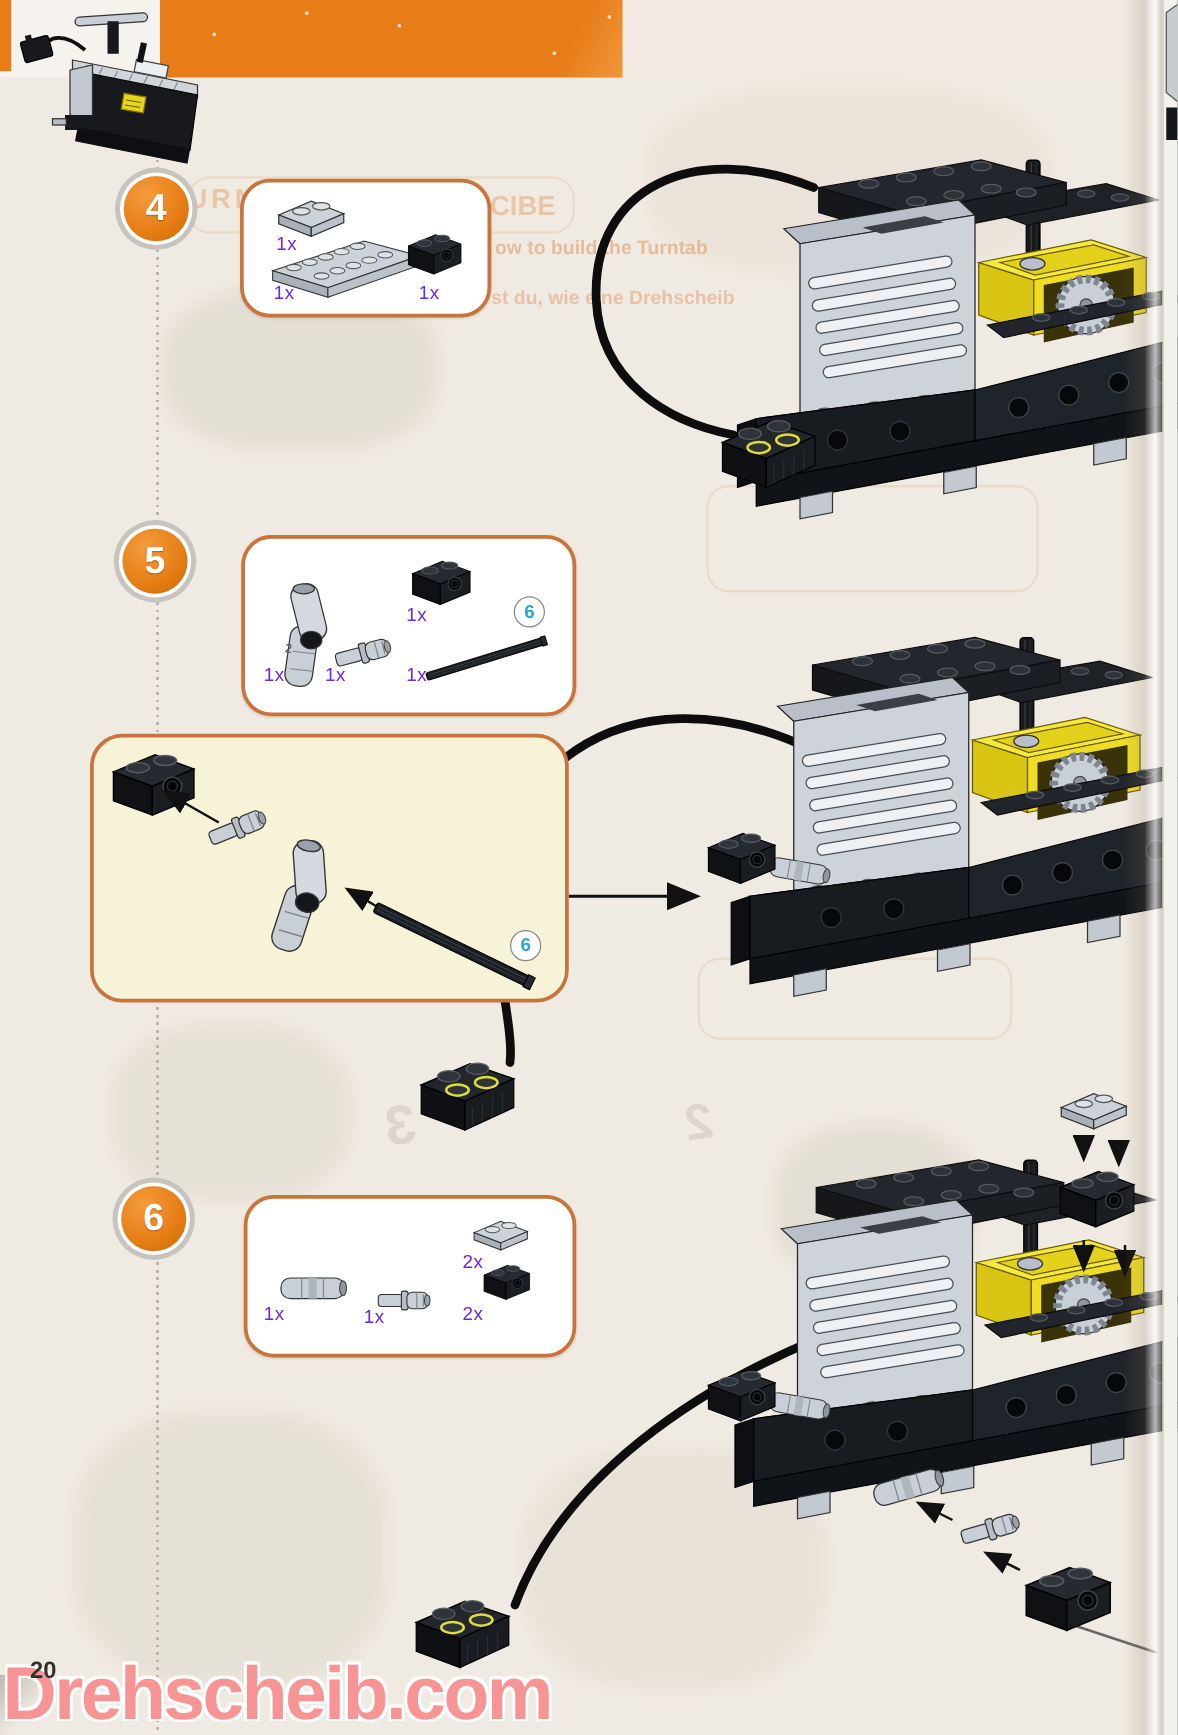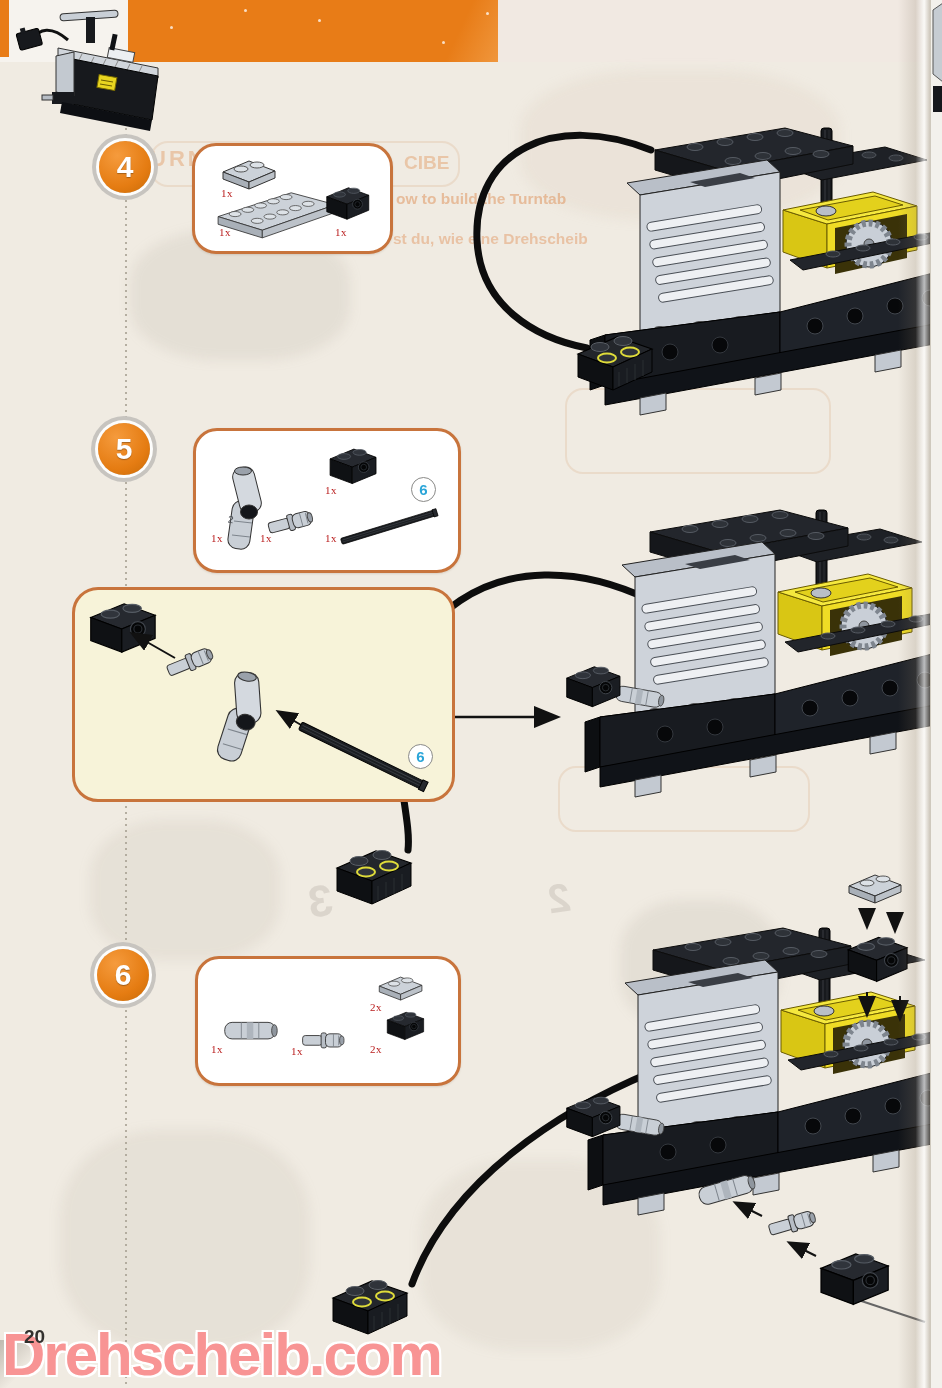--- a/index.html
+++ b/index.html
@@ -24,21 +24,21 @@
   .badge{width:52px;height:52px;border-radius:50%;z-index:15;
       background:radial-gradient(circle at 35% 28%,#f59b3d,#e57c12 62%,#c76a07);
       box-shadow:0 0 0 3px #fdfdfc,0 0 0 7px #c7c4bf,1px 2px 3px rgba(0,0,0,.35);
       display:flex;align-items:center;justify-content:center;}
   .badge span{color:#fff;font-size:30px;font-weight:bold;text-shadow:0 1px 1px rgba(0,0,0,.3);}
 
   
   .pbox{background:#fff;border:3px solid #c8743c;border-radius:24px;z-index:10;
       box-shadow:0 1px 2px rgba(120,90,60,.18);}
   .pbox svg{position:absolute;left:0;top:0;}
-  .cnt{position:absolute;font-size:11px;color:#b91c1c;z-index:3;letter-spacing:.5px;font-family:Liberation Serif, serif;}
+  .cnt{position:absolute;font-size:15px;color:#6d28d9;z-index:3;letter-spacing:.5px;}
 
   
   .callout{background:#f7f3d9;border:3px solid #c8743c;border-radius:26px;z-index:9;}
 
   
   .cref{width:23px;height:23px;border-radius:50%;background:#fff;border:1.5px solid #8a8a88;
       color:#2aa5d8;font-size:15px;font-weight:bold;display:flex;align-items:center;
       justify-content:center;z-index:16;}
 
   .marking{font-size:10px;color:#4b4f55;z-index:16;transform:rotate(8deg);}
@@ -232,21 +232,21 @@
     <div class="dot" style="left:42px;top:26px"></div>
     <div class="dot" style="left:116px;top:9px"></div>
     <div class="dot" style="left:190px;top:19px"></div>
     <div class="dot" style="left:314px;top:41px"></div>
     <div class="dot" style="left:358px;top:12px"></div>
   </div>
   <div class="abs band-beige"></div>
   <div class="abs strip-orange"></div>
 
   <div class="abs ghead" style="left:150px;top:146px;font-size:22px;letter-spacing:3px">URN</div>
-  <div class="abs ghead" style="left:404px;top:152px;font-size:19px">CIBE</div>
+  <div class="abs ghead" style="left:392px;top:152px;font-size:22px">CIBE</div>
   <div class="abs gline" style="left:396px;top:190px">ow to build the Turntab</div>
   <div class="abs gline" style="left:393px;top:230px;color:rgba(222,142,84,.44)">st du, wie eine Drehscheib</div>
   <div class="abs gnum" style="left:308px;top:876px;font-size:44px">3</div>
   <div class="abs gnum" style="left:548px;top:876px;font-size:40px">2</div>
   <div class="abs gbox" style="left:150px;top:141px;width:306px;height:42px"></div>
   <div class="abs gbox" style="left:565px;top:388px;width:262px;height:82px"></div>
   <div class="abs gbox" style="left:558px;top:766px;width:248px;height:62px"></div>
   <div class="abs gblob" style="left:130px;top:230px;width:220px;height:130px;background:rgba(150,140,120,.12)"></div>
   <div class="abs gblob" style="left:90px;top:820px;width:190px;height:140px;background:rgba(150,140,120,.10)"></div>
   <div class="abs gblob" style="left:620px;top:900px;width:160px;height:130px;background:rgba(150,140,120,.12)"></div>

